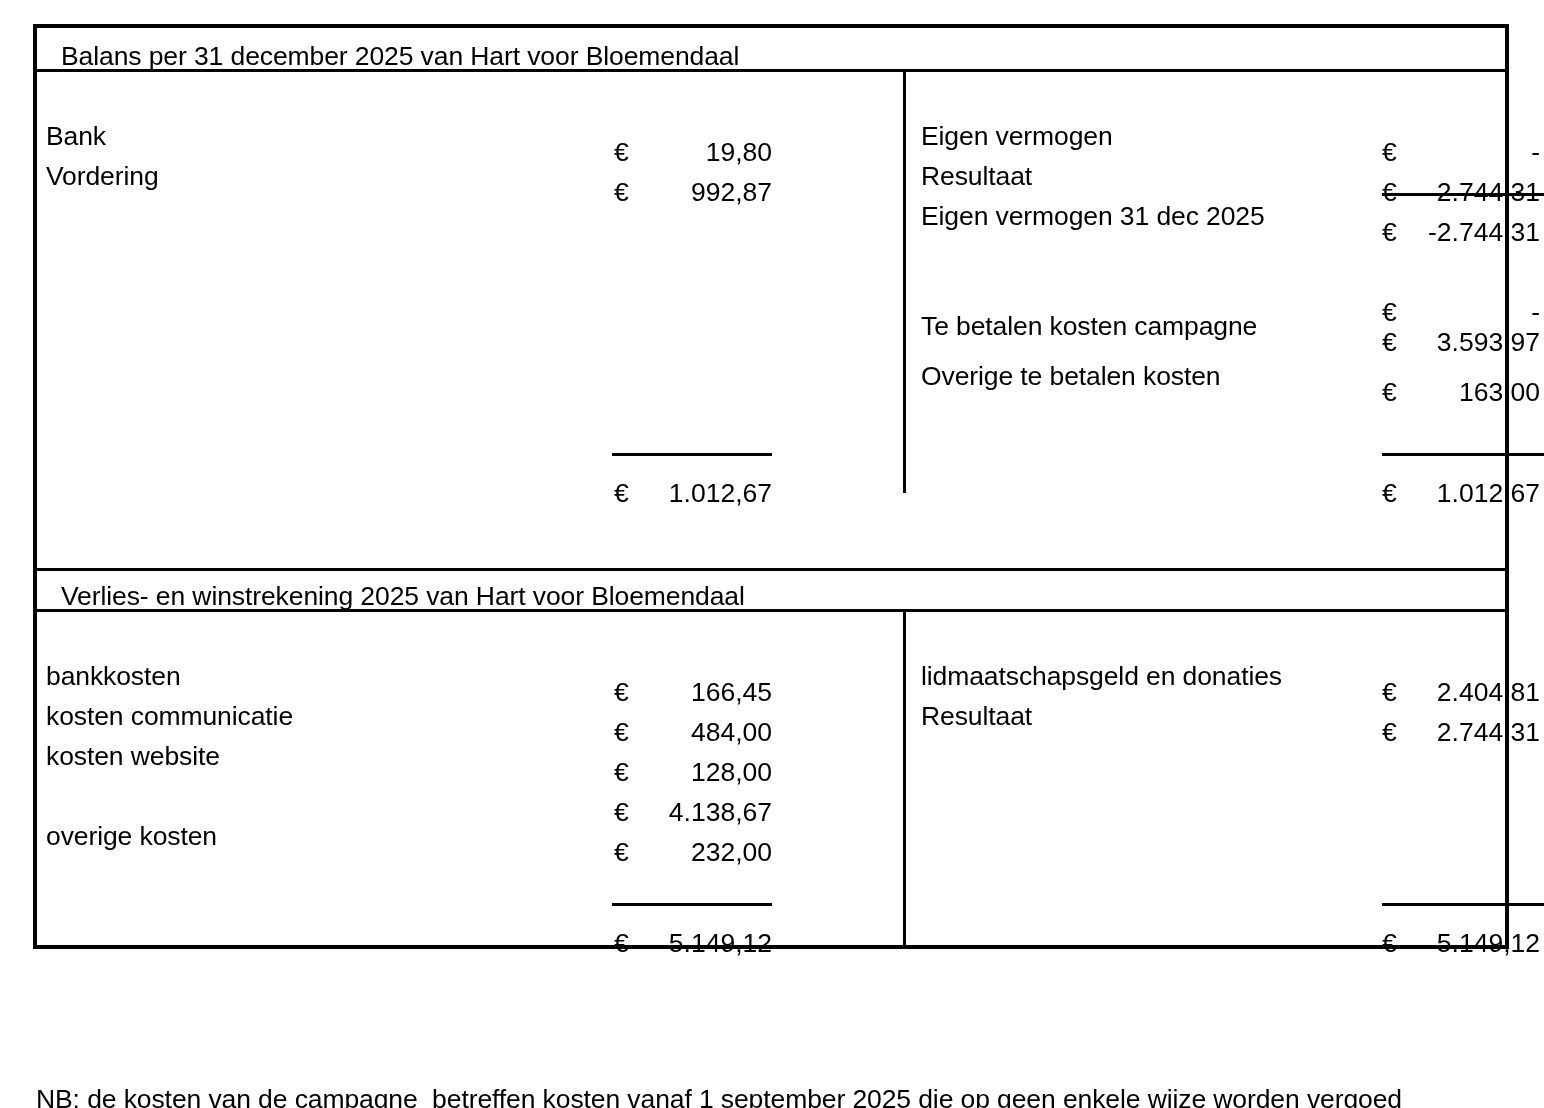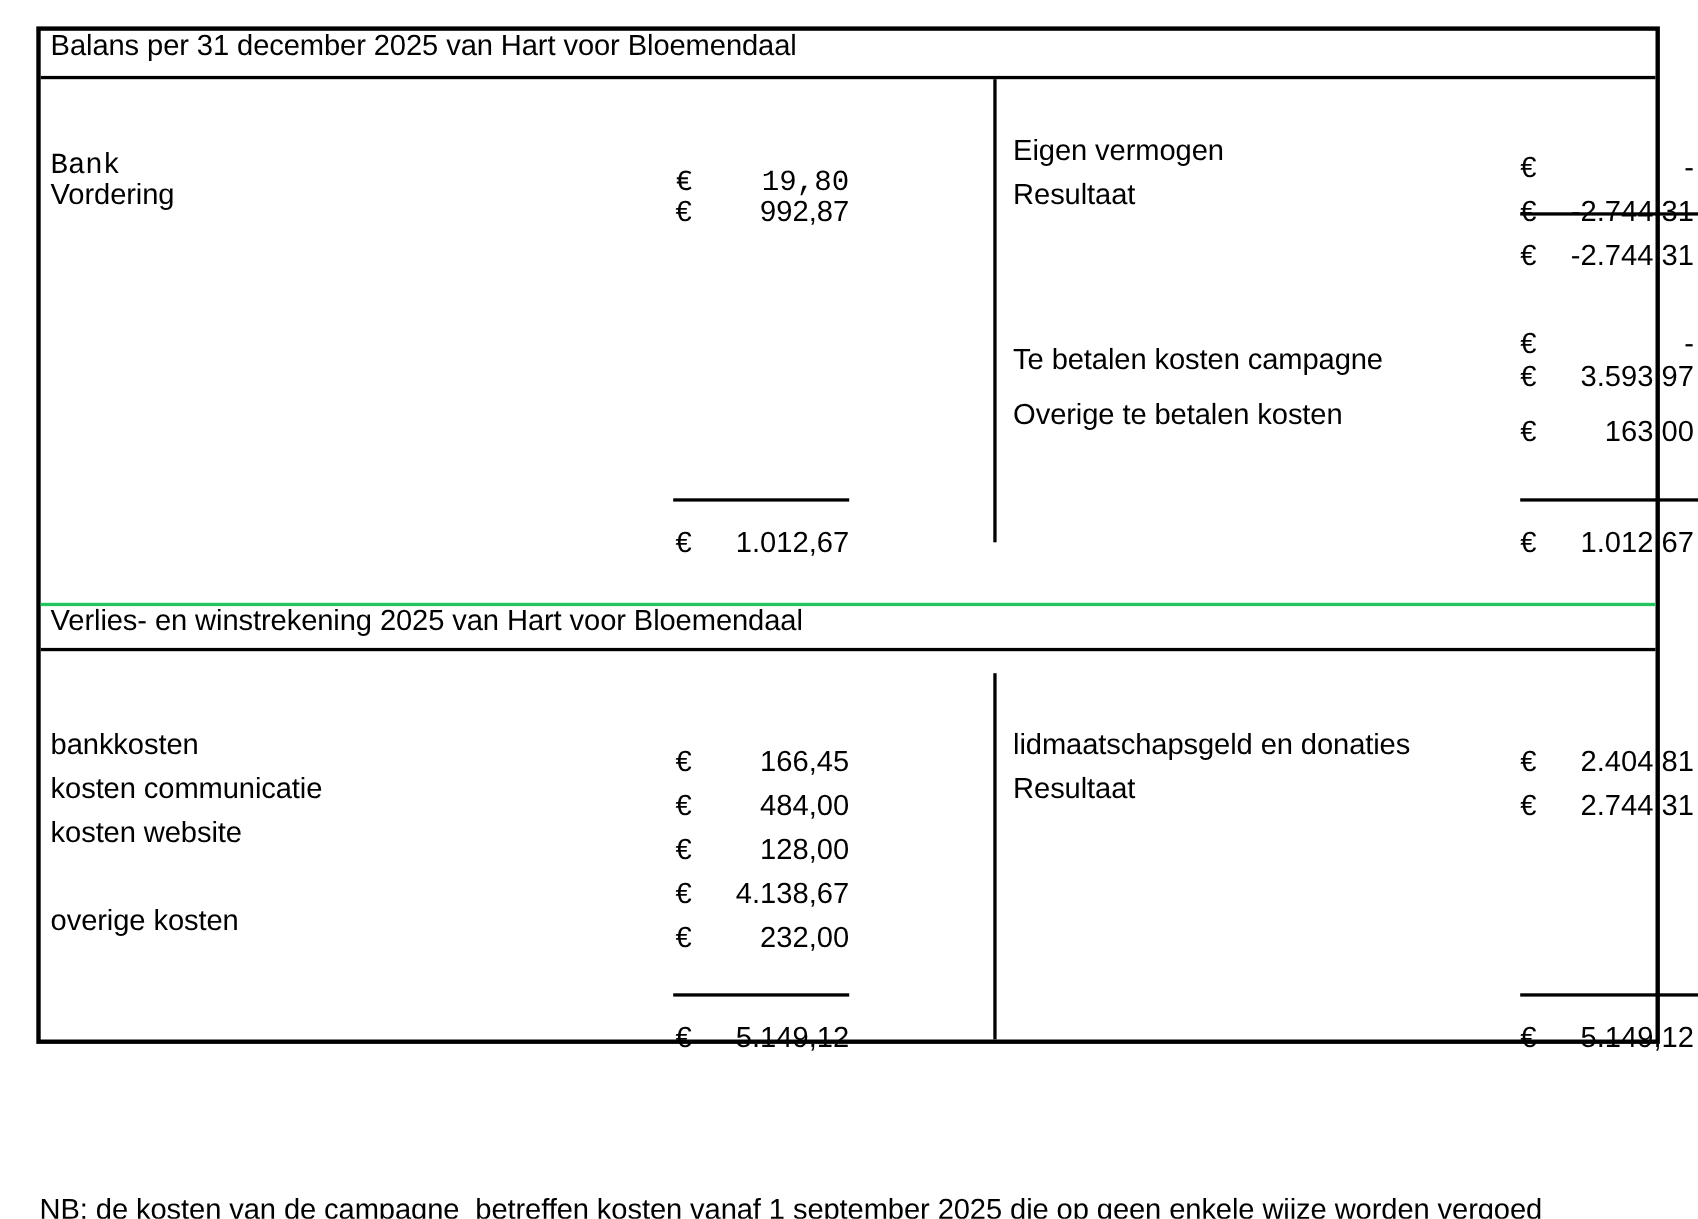--- a/index.html
+++ b/index.html
@@ -36,31 +36,31 @@
   }
 
   
   .section-title {
     position: absolute;
     left: 0;
     width: 100%;
     height: 44px;
     border-bottom: 3px solid #000000;
     display: flex;
-    align-items: flex-start;
-    padding-left: 9px;
+    align-items: flex-end;
+    padding-left: 24px;
   }
   .section-title span {
     font-size: 26.5px;
     line-height: 1;
     letter-spacing: -0.1px;
     white-space: nowrap;
   }
   #balance-title { top: 0; }
-  #pl-title { top: 520px; border-top: 3px solid #22c55e; }
+  #pl-title { top: 540px; border-top: 3px solid #000000; }
 
   
   .section-body {
     position: absolute;
     left: 0;
     width: 100%;
   }
   #balance-body { top: 44px; height: 496px; }
   #pl-body { top: 584px; height: 333px; }
 
@@ -157,21 +157,21 @@
     <div class="section-title" id="balance-title">
       <span>Balans per 31 december 2025 van Hart voor Bloemendaal</span>
     </div>
 
     <div class="section-body" id="balance-body">
 
       <div class="mid-divider" id="balance-divider"></div>
 
       <div class="col col-left">
 
-        <div class="row" style="top:58px;font-family:Liberation Mono, monospace;">
+        <div class="row" style="top:44px;">
           <span class="label">Bank</span>
           <span class="amount">
             <span class="cur">€</span>
             <span class="val">19,80</span>
           </span>
         </div>
 
         <div class="row" style="top:84px;">
           <span class="label">Vordering</span>
           <span class="amount">
@@ -204,20 +204,21 @@
           <span class="label">Resultaat</span>
           <span class="amount">
             <span class="cur">€</span>
             <span class="val">-2.744,31</span>
           </span>
         </div>
 
         <div class="rule" style="top:121px; width:165px;"></div>
 
         <div class="row" style="top:124px;">
+          <span class="label">Eigen vermogen 31 dec 2025</span>
           <span class="amount">
             <span class="cur">€</span>
             <span class="val">-2.744,31</span>
           </span>
         </div>
 
         <div class="row" style="top:204px;">
           <span class="amount">
             <span class="cur">€</span>
             <span class="val">-</span>

